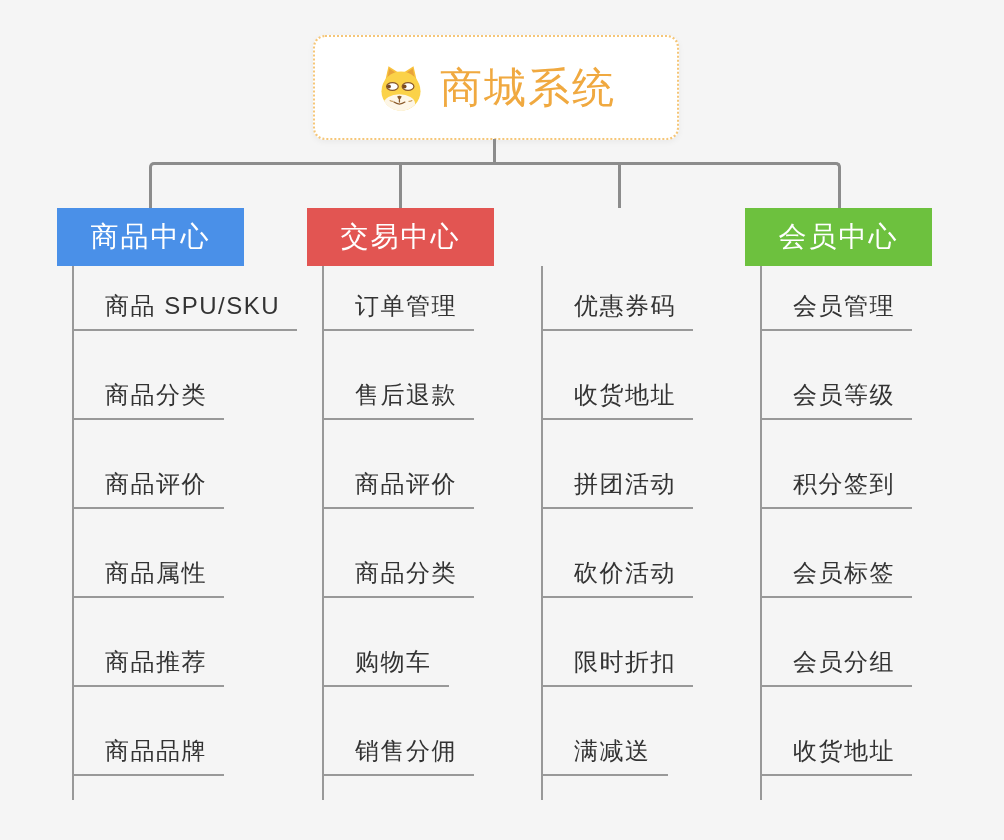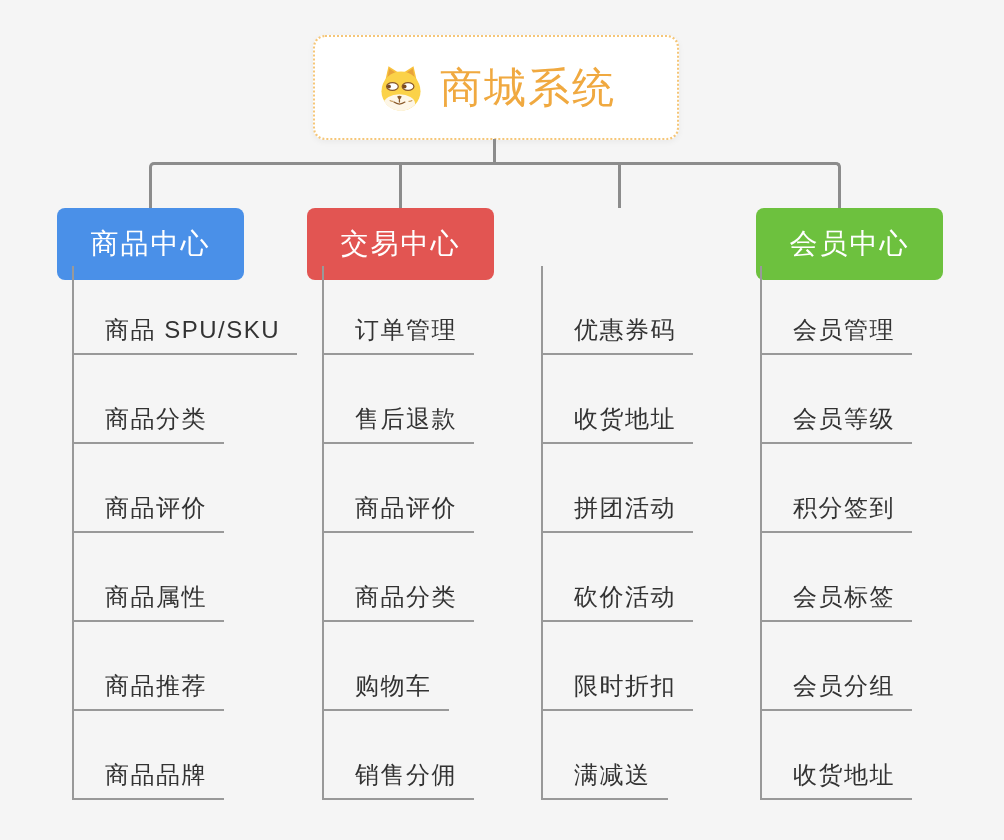--- a/index.html
+++ b/index.html
@@ -67,22 +67,22 @@
 
   
   .branch {
     position: absolute;
     top: 208px;
     width: 260px; height: 600px;
   }
   .branch-node {
     position: absolute;
     left: 0; top: 0;
-    width: 187px; height: 72px;
-    border-radius: 8px;
+    width: 187px; height: 58px;
+    border-radius: 0;
     display: flex;
     align-items: center;
     justify-content: center;
     color: #ffffff;
     font-size: 28px;
     letter-spacing: 2px;
     cursor: default;
     white-space: nowrap;
   }
   .vline {
@@ -92,21 +92,21 @@
     background: #999999;
   }
   .children {
     position: absolute;
     left: 15px; top: 58px;
     width: 240px;
   }
   .child-row {
     height: 89px;
     display: flex;
-    align-items: flex-end;
+    align-items: center;
   }
   .child-label {
     display: inline-block;
     padding: 0 17px 7px 33px;
     border-bottom: 2px solid #999999;
     font-size: 24px;
     letter-spacing: 1.5px;
     color: #333333;
     white-space: nowrap;
   }
@@ -220,21 +220,21 @@
       <div class="child-row">
         <span class="child-label">限时折扣</span>
       </div>
       <div class="child-row">
         <span class="child-label">满减送</span>
       </div>
     </div>
   </div>
 
   <div class="branch" style="left:745px">
-    <div class="branch-node" style="background-color: rgb(109, 193, 62); margin-left: 11px;">
+    <div class="branch-node" style="background-color: rgb(109, 193, 62);">
       <span>会员中心</span>
     </div>
     <div class="vline"></div>
     <div class="children">
       <div class="child-row">
         <span class="child-label">会员管理</span>
       </div>
       <div class="child-row">
         <span class="child-label">会员等级</span>
       </div>

